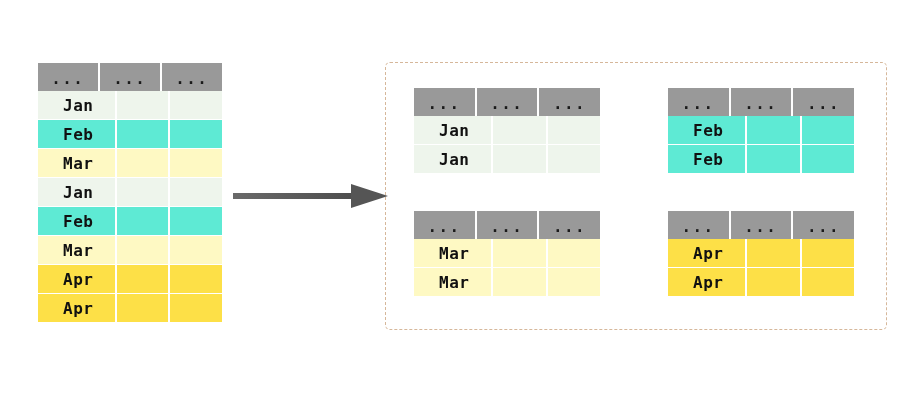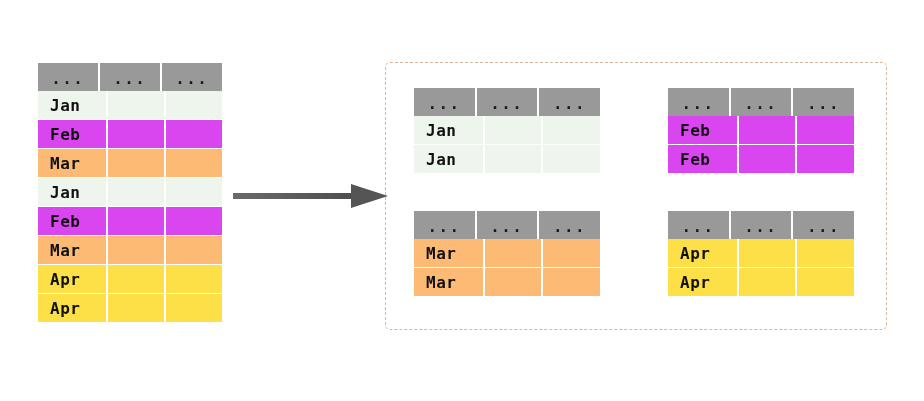--- a/index.html
+++ b/index.html
@@ -49,33 +49,33 @@
     display: flex;
     height: 29px;
   }
   .tbl .row .cell {
     flex: 1 1 0;
     border-right: 2px solid #ffffff;
     border-bottom: 1px solid #ffffff;
     box-sizing: border-box;
     display: flex;
     align-items: center;
-    padding-left: 12px;
+    padding-left: 25px;
     color: #111111;
     font-size: 16px;
     font-weight: 700;
     letter-spacing: 0.5px;
   }
   .tbl .row .cell:last-child { border-right: none; }
   .tbl .row .cell.blank { padding-left: 0; }
 
   
   .t-green  .cell { background: #eef5ec; }
-  .t-pink   .cell { background: #d946ef; }
-  .t-blue   .cell { background: #fdba74; }
+  .t-pink   .cell { background: #5eead4; }
+  .t-blue   .cell { background: #fef9c3; }
   .t-cream  .cell { background: #fde047; }
 
   
   #source-table {
     left: 38px;
     top: 63px;
     width: 184px;
   }
 
   

